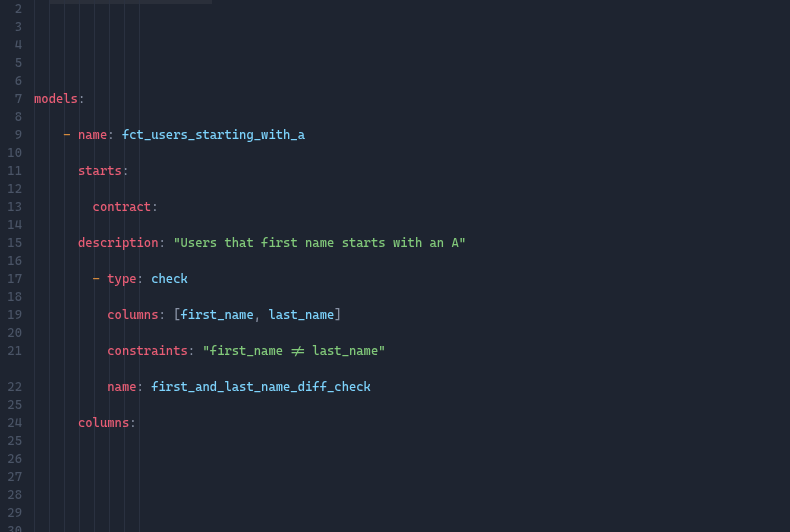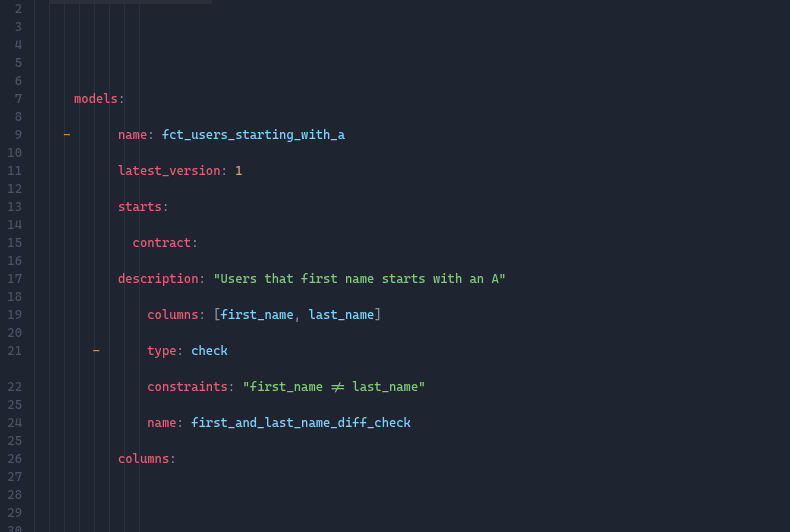--- a/index.html
+++ b/index.html
@@ -43,21 +43,21 @@
     pointer-events: none;
   }
   .guide {
     position: absolute;
     top: 0;
     bottom: 0;
     width: 1px;
     background: #2a3140;
   }
   
-  .k   { color: #e85d75; margin-left: 40px; }  
+  .k   { color: #e85d75; }  
   .p   { color: #8a93a6; }  
   .s   { color: #82c97a; }  
   .b   { color: #5aa7e0; }  
   .n   { color: #d6a95f; }  
   .t   { color: #7dd3fc; } 
   .d   { color: #d48a3d; }  
 
   
   .tab-hint {
     position: absolute;
@@ -113,26 +113,25 @@
       <div class="guide" style="left:45px"></div>
       <div class="guide" style="left:60px"></div>
       <div class="guide" style="left:75px"></div>
       <div class="guide" style="left:90px"></div>
       <div class="guide" style="left:105px"></div>
     </div>
 
 <div class="line"></div>
 <div class="line"><span class="k">models</span><span class="p">:</span></div>
 <div class="line">    <span class="d">-</span> <span class="k">name</span><span class="p">:</span> <span class="t">fct_users_starting_with_a</span></div>
-<div class="line">      <span class="k">latest_version</span><span class="p">:</span> <span class="n">1</span></div>
 <div class="line">      <span class="k">starts</span><span class="p">:</span></div>
 <div class="line">        <span class="k">contract</span><span class="p">:</span></div>
 <div class="line">      <span class="k">description</span><span class="p">:</span> <span class="s">"Users that first name starts with an A"</span></div>
+<div class="line">        <span class="d">-</span> <span class="k">type</span><span class="p">:</span> <span class="t">check</span></div>
 <div class="line">          <span class="k">columns</span><span class="p">:</span> <span class="p">[</span><span class="t">first_name</span><span class="p">, </span><span class="t">last_name</span><span class="p">]</span></div>
-<div class="line">        <span class="d">-</span> <span class="k">type</span><span class="p">:</span> <span class="t">check</span></div>
 <div class="line">          <span class="k">constraints</span><span class="p">:</span> <span class="s">"first_name != last_name"</span></div>
 <div class="line">          <span class="k">name</span><span class="p">:</span> <span class="t">first_and_last_name_diff_check</span></div>
 <div class="line">      <span class="k">columns</span><span class="p">:</span></div>
 
 
 
 
 
 
 

